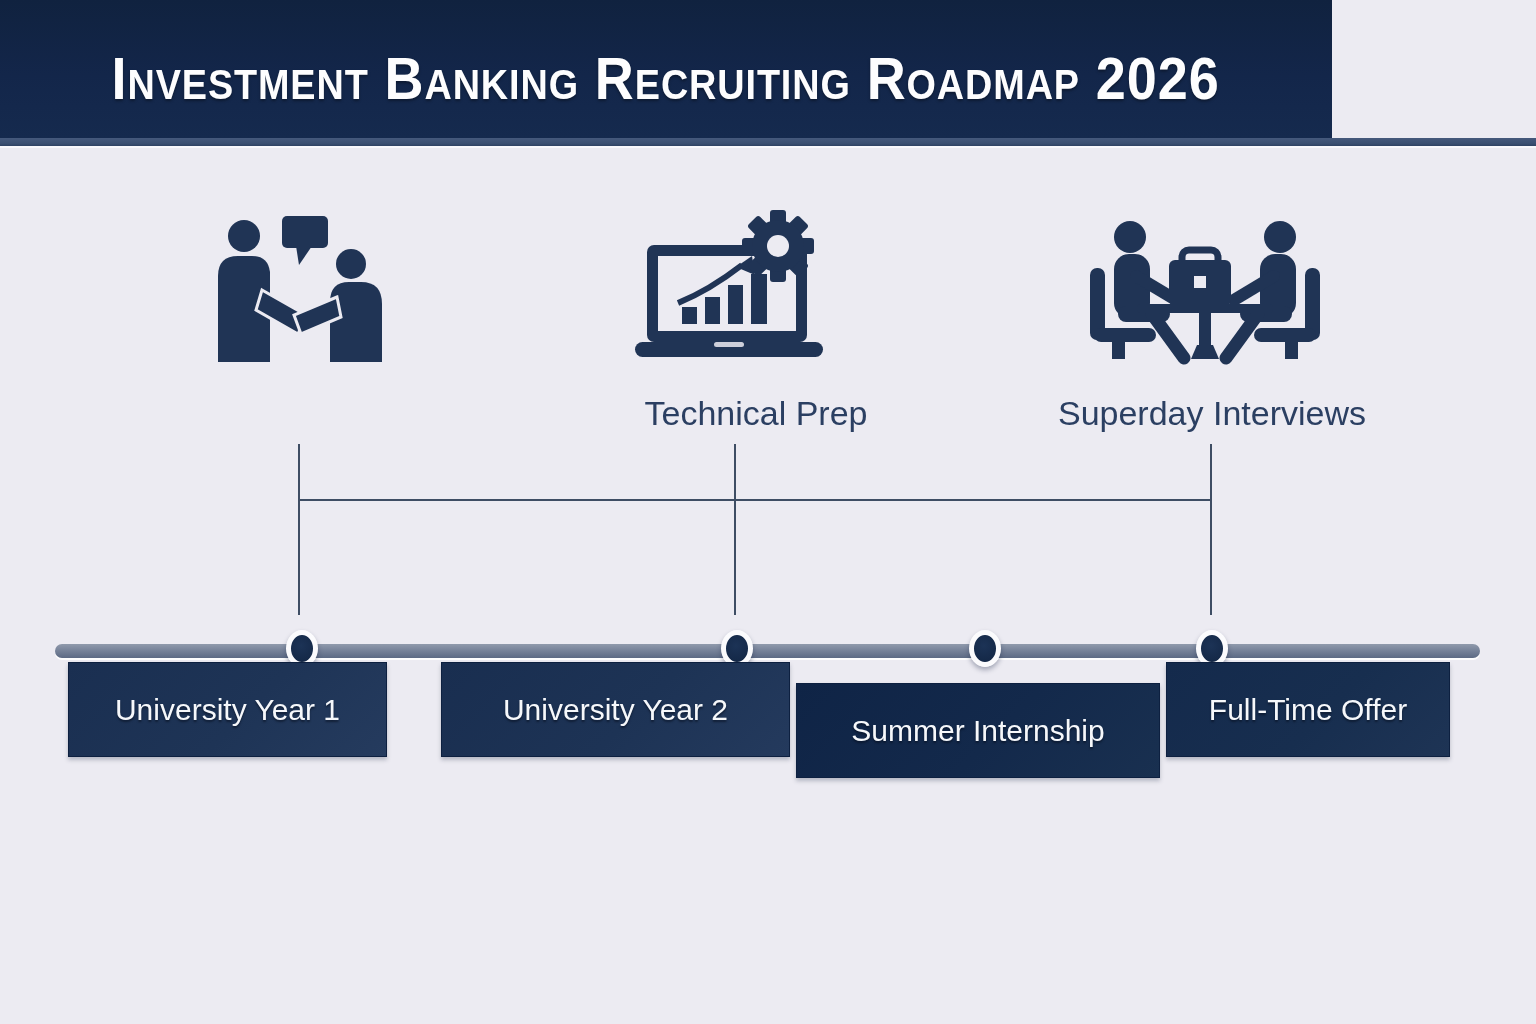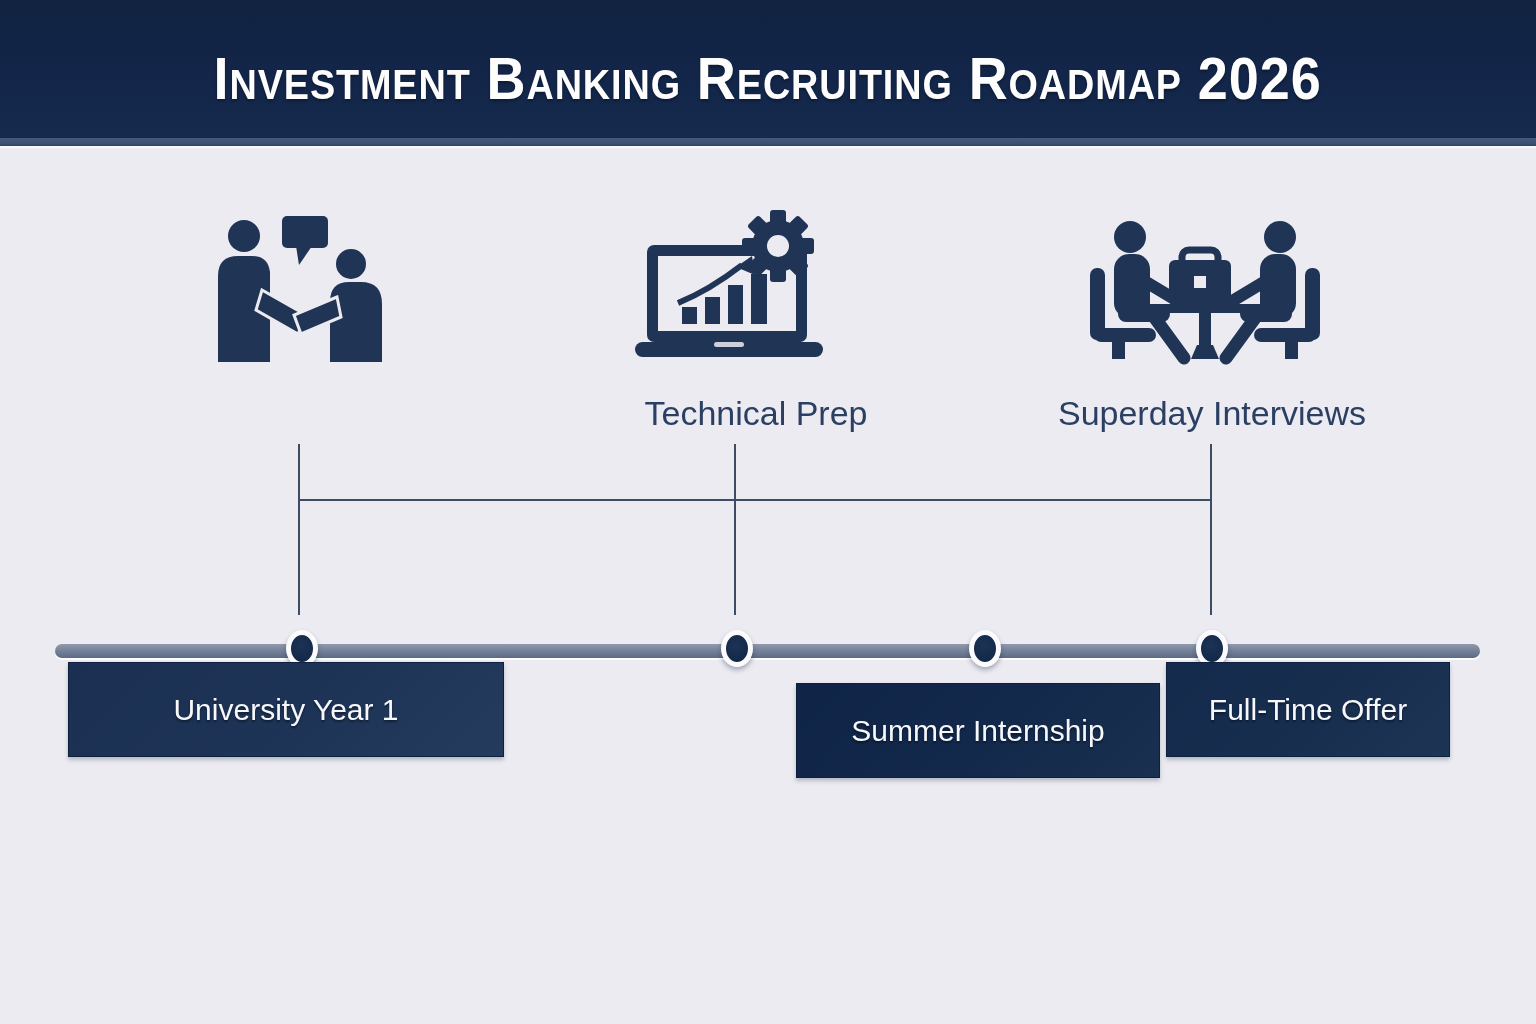--- a/index.html
+++ b/index.html
@@ -4,21 +4,21 @@
 <style>
   html,body{margin:0;padding:0;background:#ecebf2;}
   *{box-sizing:border-box;}
   .canvas{
     position:relative;width:1536px;height:1024px;overflow:hidden;
     background:#ecebf2;
     font-family:"Liberation Sans",sans-serif;
   }
   
   .header{
-    position:absolute;left:0;top:0;width:1536px;height:138px;
+    position:absolute;left:0;top:0;width:1332px;height:138px;
     background:linear-gradient(180deg,#10223f 0%,#13264a 55%,#152a4e 100%);
     display:flex;align-items:center;justify-content:center;
   }
   .header-strip{
     position:absolute;left:0;top:138px;width:1536px;height:10px;
     background:linear-gradient(180deg,#45597c 0%,#3a4f71 70%,#2e4263 100%);
     border-bottom:2px solid #f8f8fc;
   }
   .page-title{
     margin:0;padding-top:18px;
@@ -54,21 +54,21 @@
   }
   
   .stage-box{
     position:absolute;top:662px;height:95px;
     display:flex;align-items:center;justify-content:center;
     color:#f6f8fb;font-size:30px;font-weight:500;
     text-shadow:0 2px 2px rgba(5,12,28,0.55);
     border:1px solid #0d2040;
     box-shadow:0 3px 4px rgba(25,35,65,0.25);
   }
-  .s1{left:68px;width:436px;background:linear-gradient(135deg,#1a2f51 0%,#1e3456 55%,#253b5e 100%);}
+  .s1{left:68px;width:319px;background:linear-gradient(135deg,#1a2f51 0%,#1e3456 55%,#253b5e 100%);}
   .s2{left:441px;width:349px;background:linear-gradient(135deg,#192e50 0%,#1d3355 55%,#243a5d 100%);}
   .s3{left:796px;width:364px;background:linear-gradient(135deg,#0f2446 0%,#13294b 55%,#193050 100%);margin-top:21px;}
   .s4{left:1166px;width:284px;background:linear-gradient(135deg,#142a4c 0%,#172e4f 55%,#1e3455 100%);}
 </style>
 </head>
 <body>
 
 <div class="canvas">
 
   <div class="header">
@@ -156,20 +156,23 @@
 
   <div class="timeline-bar"></div>
   <div class="timeline-dot" style="left:286px"></div>
   <div class="timeline-dot" style="left:721px"></div>
   <div class="timeline-dot" style="left:969px"></div>
   <div class="timeline-dot" style="left:1196px"></div>
 
   <div class="stage-box s1">
     <span>University Year 1</span>
   </div>
+  <div class="stage-box s2">
+    <span>University Year 2</span>
+  </div>
   <div class="stage-box s3">
     <span>Summer Internship</span>
   </div>
   <div class="stage-box s4">
     <span>Full-Time Offer</span>
   </div>
 
 </div>
 
 </body></html>

